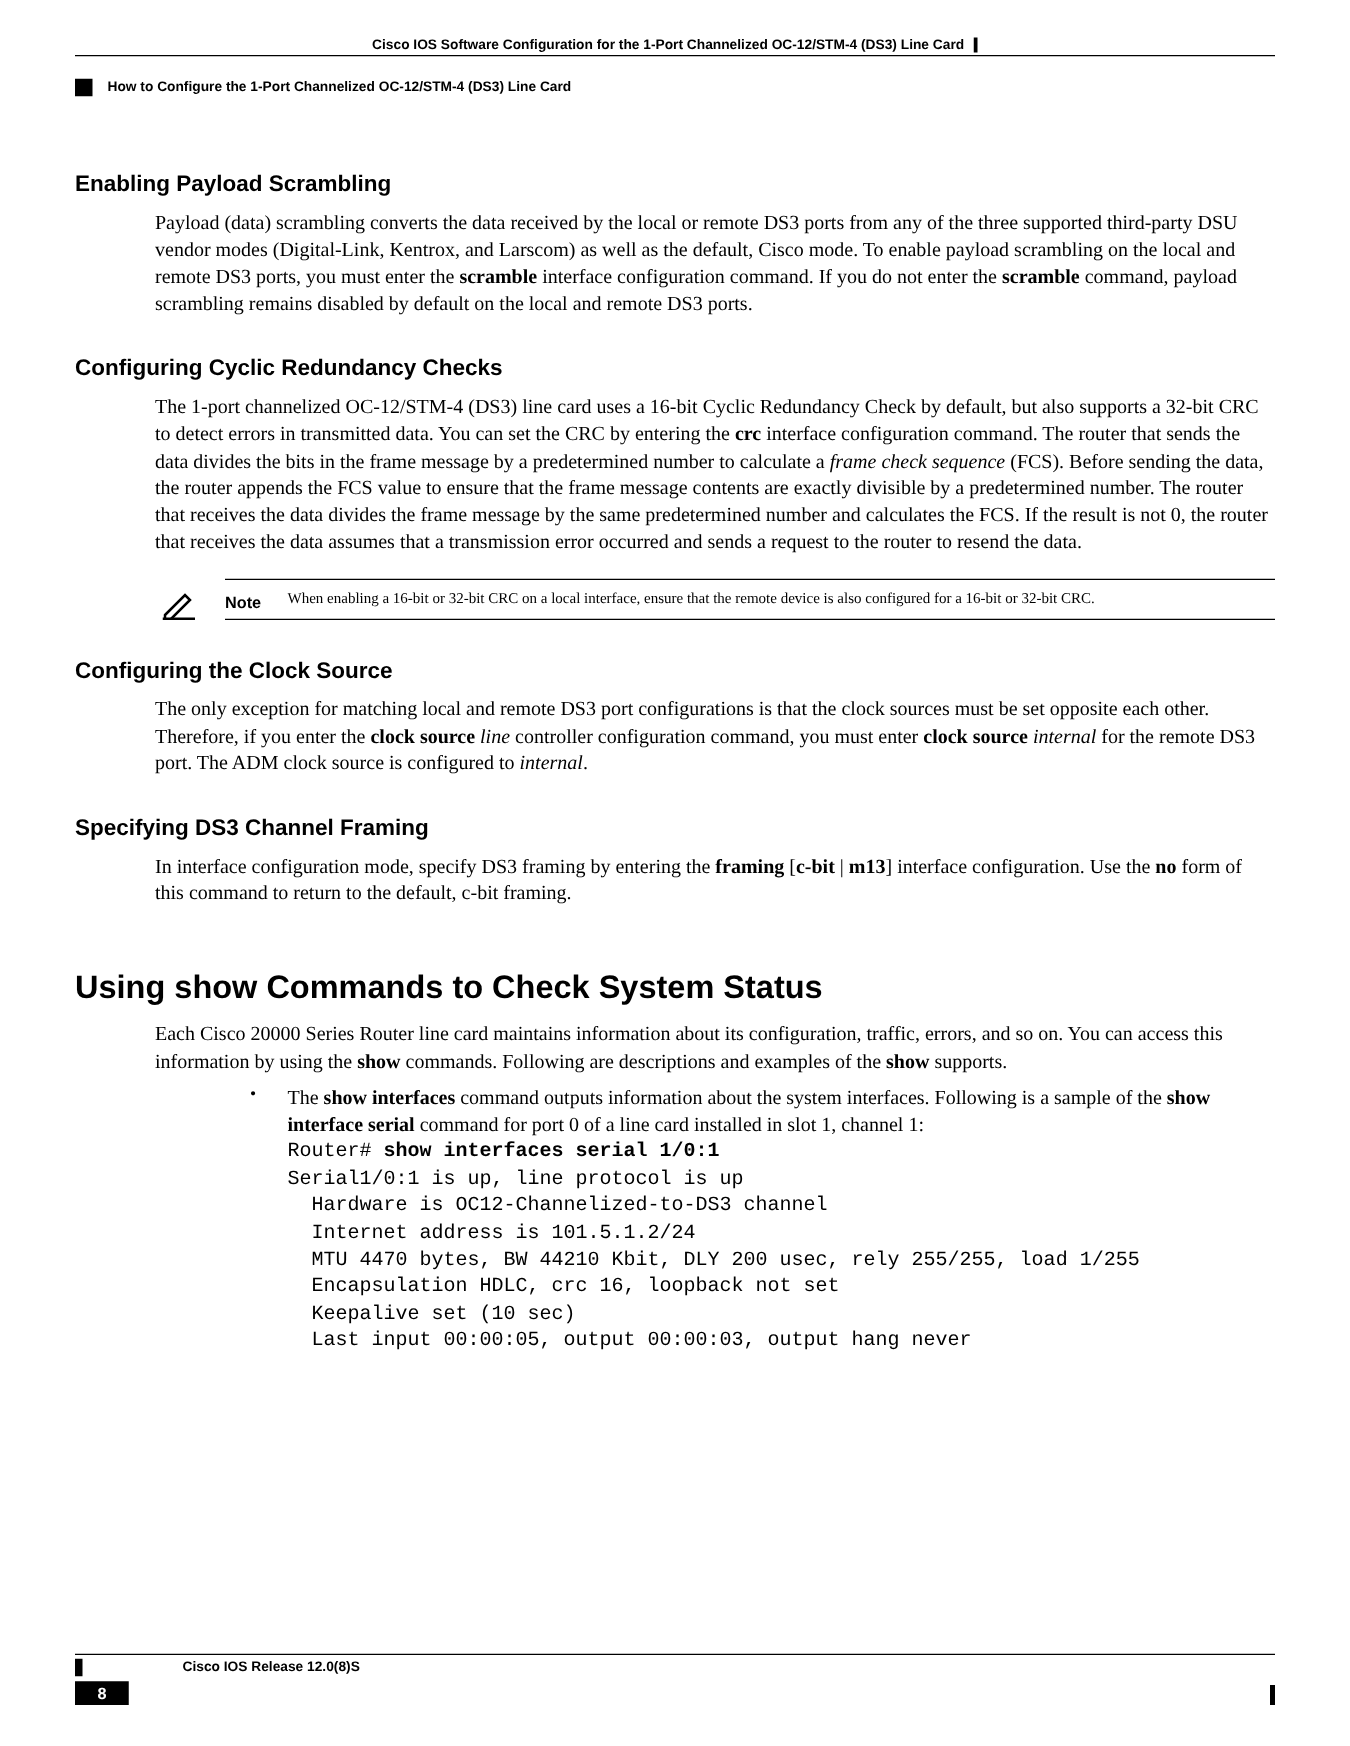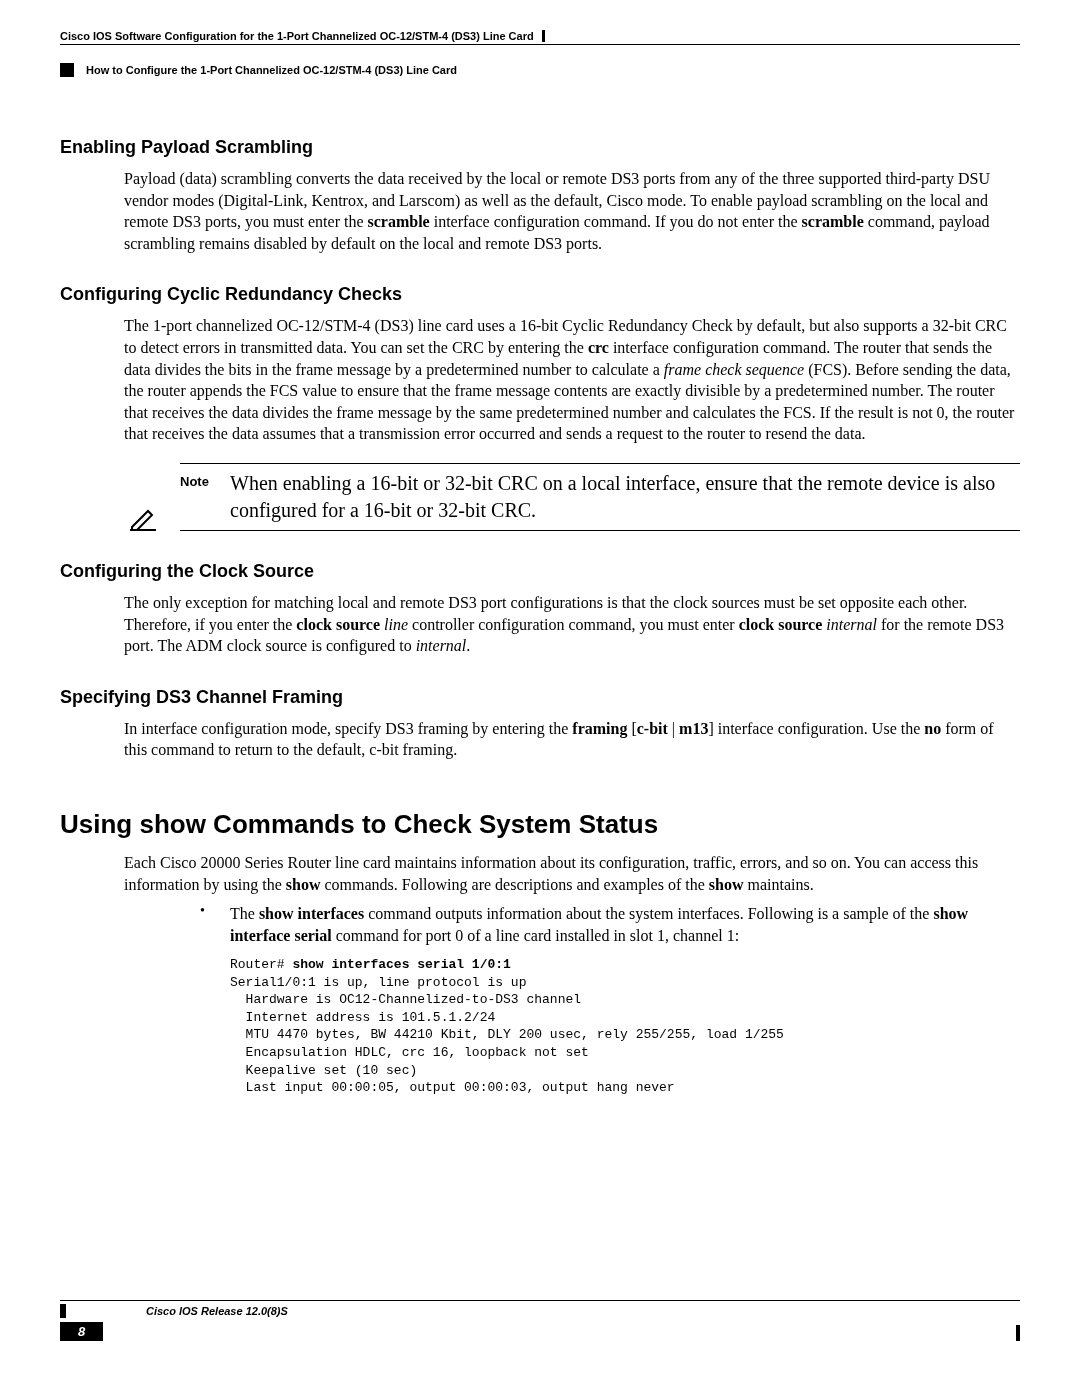--- a/index.html
+++ b/index.html
@@ -13,21 +13,21 @@
   }
   .page {
     width: 1080px;
     min-height: 1397px;
     position: relative;
     padding: 30px 60px 60px 60px;
     box-sizing: border-box;
   }
   .header-row {
     display: flex;
-    justify-content: flex-start;
+    justify-content: center;
     font-family: Arial, Helvetica, sans-serif;
     font-size: 11px;
     font-weight: bold;
   }
   .header-right {
     text-align: right;
     border-right: 3px solid #000;
     padding-right: 8px;
   }
   .header-rule { border-top: 1px solid #000; margin: 2px 0 0 0; }
@@ -75,36 +75,35 @@
   .note-label {
     font-family: Arial, Helvetica, sans-serif;
     font-weight: bold;
     font-size: 13px;
     width: 50px;
     flex: 0 0 50px;
     margin-top: 4px;
   }
   .note-rule { border-top: 1px solid #000; margin-bottom: 6px; }
   .note-rule-bottom { border-top: 1px solid #000; margin-top: 6px; }
-  .note-text { line-height: 1.35; font-size:20px; }
+  .note-text { line-height: 1.35; font-size:12px; }
   .bullet-row { display:flex; margin-left:140px; margin-top:8px; }
   .bullet-dot { width:30px; flex:0 0 30px; font-size:14px; }
   .bullet-text { flex:1; line-height:1.35; font-size:16px; }
   .code {
     margin-left: 170px;
     font-family: "Courier New", Courier, monospace;
-    font-size: 13px;
+    font-size: 16px;
     white-space: pre;
-    margin-top: 10px;
     line-height: 1.35;
   }
   .footer {
     position: absolute;
-    bottom: 56px;
-    left: 60px; right: 60px; font-style: italic;
+    bottom: 33px;
+    left: 60px; right: 60px;
   }
   .footer-rule { border-top: 1px solid #000; }
   .footer-row {
     display: flex;
     align-items: center;
     margin-top: 3px;
   }
   .footer-tick { width: 6px; height: 14px; background:#000; border:none; margin-right:8px; }
   .footer-text {
     font-family: Arial, Helvetica, sans-serif;
@@ -165,21 +164,21 @@
       </div>
     </div>
 
     <div class="h2">Configuring the Clock Source</div>
     <div class="body"><span>The only exception for matching local and remote DS3 port configurations is that the clock sources must be set opposite each other. Therefore, if you enter the </span><b>clock source</b><span> </span><i>line</i><span> controller configuration command, you must enter </span><b>clock source</b><span> </span><i>internal</i><span> for the remote DS3 port. The ADM clock source is configured to </span><i>internal</i><span>.</span></div>
 
     <div class="h2">Specifying DS3 Channel Framing</div>
     <div class="body"><span>In interface configuration mode, specify DS3 framing by entering the </span><b>framing</b><span> [</span><b>c-bit</b><span> | </span><b>m13</b><span>] interface configuration. Use the </span><b>no</b><span> form of this command to return to the default, c-bit framing.</span></div>
 
     <div class="h1">Using show Commands to Check System Status</div>
-    <div class="body"><span>Each Cisco 20000 Series Router line card maintains information about its configuration, traffic, errors, and so on. You can access this information by using the </span><b>show</b><span> commands. Following are descriptions and examples of the </span><b>show</b><span> maintains.</span></div>
+    <div class="body"><span>Each Cisco 20000 Series Router line card maintains information about its configuration, traffic, errors, and so on. You can access this information by using the </span><b>show</b><span> commands. Following are descriptions and examples of the </span><b>show</b><span> supports.</span></div>
 
     <div class="bullet-row">
       <div class="bullet-dot">•</div>
       <div class="bullet-text"><span>The </span><b>show interfaces</b><span> command outputs information about the system interfaces. Following is a sample of the </span><b>show interface serial</b><span> command for port 0 of a line card installed in slot 1, channel 1:</span></div>
     </div>
 
     <div class="code"><span>Router# </span><b>show interfaces serial 1/0:1</b>
 <span>Serial1/0:1 is up, line protocol is up
   Hardware is OC12-Channelized-to-DS3 channel
   Internet address is 101.5.1.2/24

